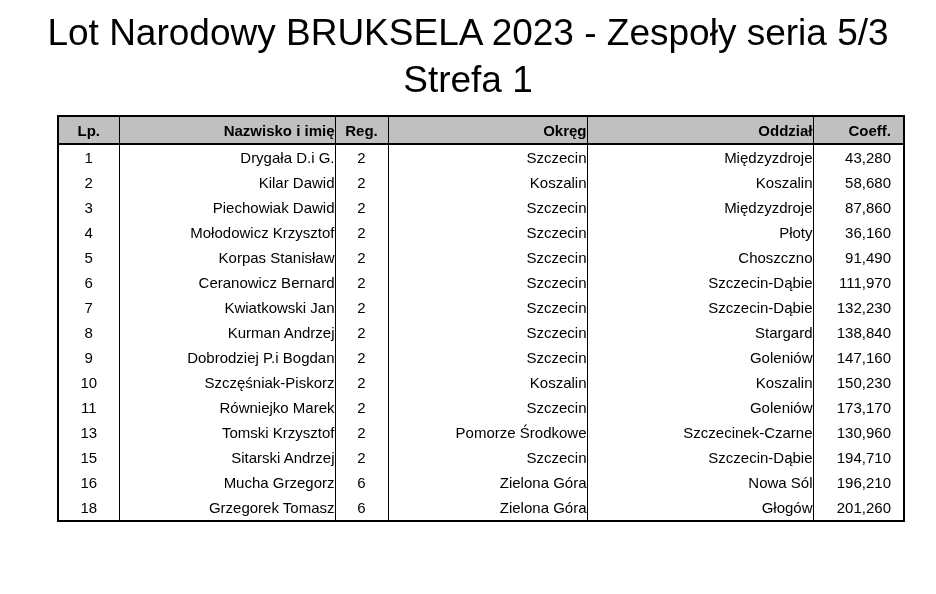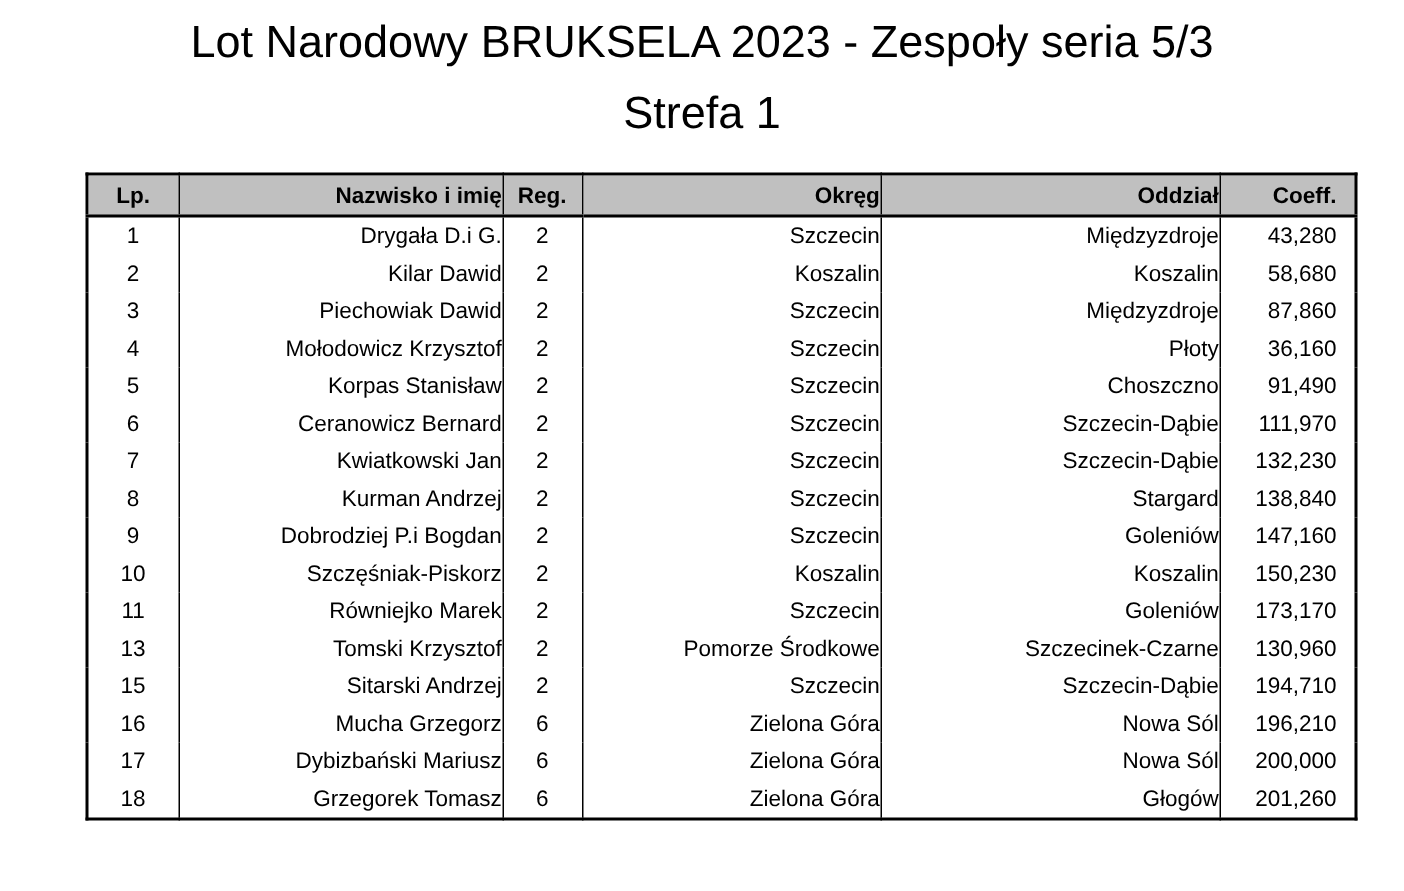--- a/index.html
+++ b/index.html
@@ -10,21 +10,21 @@
     background: #ffffff;
     overflow: hidden;
     font-family: "Liberation Sans", sans-serif;
     color: #000000;
   }
   .title-line {
     position: absolute;
     left: 0;
     width: 936px;
     text-align: center;
-    font-size: 30px;
+    font-size: 37px;
     font-weight: 400;
     letter-spacing: 0;
     white-space: nowrap;
   }
   #title-line-1 { top: 12px; }
   #title-line-2 { top: 59px; }
 
   table.results {
     position: absolute;
     top: 115px;
@@ -191,28 +191,20 @@
       </tr>
       <tr>
         <td class="al-center">16</td>
         <td class="al-left">Mucha Grzegorz</td>
         <td class="al-center">6</td>
         <td class="al-left">Zielona Góra</td>
         <td class="al-left">Nowa Sól</td>
         <td class="al-right">196,210</td>
       </tr>
       <tr>
-        <td class="al-center">17</td>
-        <td class="al-left">Dybizbański Mariusz</td>
-        <td class="al-center">6</td>
-        <td class="al-left">Zielona Góra</td>
-        <td class="al-left">Nowa Sól</td>
-        <td class="al-right">200,000</td>
-      </tr>
-      <tr>
         <td class="al-center">18</td>
         <td class="al-left">Grzegorek Tomasz</td>
         <td class="al-center">6</td>
         <td class="al-left">Zielona Góra</td>
         <td class="al-left">Głogów</td>
         <td class="al-right">201,260</td>
       </tr>
     </tbody>
 </table>
 

